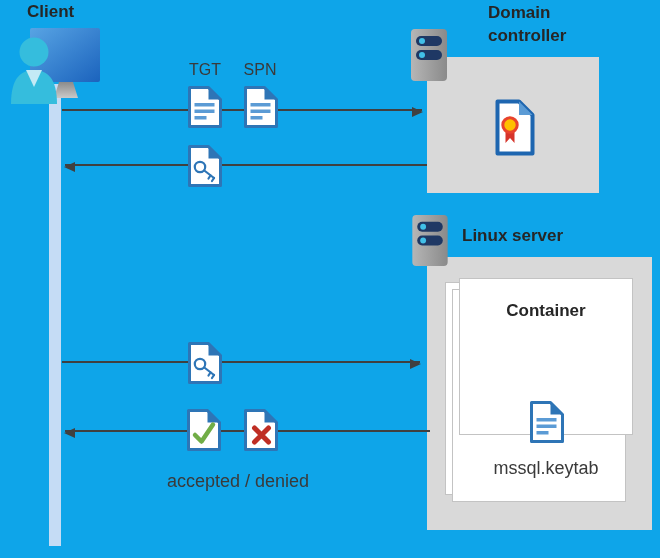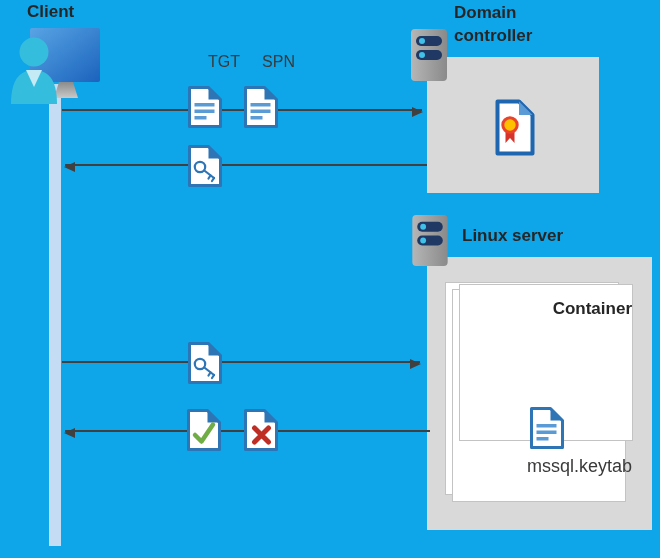--- a/index.html
+++ b/index.html
@@ -14,21 +14,21 @@
   .gray-box{background:#d9d9d9;}
   .timeline{background:#c5dcf5;z-index:0;}
   .arrow{height:0;border-top:2px solid #404040;z-index:1;}
   .arrow .head{position:absolute;top:-4px;width:0;height:0;
     border-top:5px solid transparent;border-bottom:5px solid transparent;}
   .arrow .head.right{right:-1px;border-left:11px solid #404040;}
   .arrow .head.left{left:-1px;border-right:11px solid #404040;}
   .doc{z-index:3;}
   .card{background:#fff;border:1px solid #c3c3c3;box-sizing:border-box;}
   .card-front{z-index:2;}
-  .center-text{text-align:right;width:100%;}
+  .center-text{text-align:center;width:100%;margin-top:8px;}
   svg{display:block;}
 </style>
 </head>
 <body>
 
 <div id="canvas">
 
   <div class="abs timeline" style="left:49px;top:84px;width:12px;height:462px;"></div>
 
   <div class="abs title" style="left:27px;top:0;">Client</div>
@@ -127,40 +127,41 @@
   </div>
 
   <div class="abs doc" style="left:243px;top:408px;">
     <svg width="36" height="44" viewBox="0 0 36 44">
       <path d="M2.5 2.5 H21.5 L33.5 14.5 V41.5 H2.5 Z" fill="#fff" stroke="#2e75b6" stroke-width="3" stroke-linejoin="round"></path>
       <path d="M21.5 2.5 L21.5 14.5 L33.5 14.5 Z" fill="#2e75b6"></path>
       <path d="M11.5 20 L25.5 34 M25.5 20 L11.5 34" fill="none" stroke="#bf2e24" stroke-width="5" stroke-linecap="round"></path>
     </svg>
   </div>
 
+  <div class="abs result-label center-text" style="left:130px;top:463px;width:216px;">accepted / denied</div>
 
   <div class="abs gray-box" style="left:427px;top:57px;width:172px;height:136px;"></div>
 
   <div class="abs" style="left:410px;top:28px;z-index:2;">
     <svg width="38" height="54" viewBox="0 0 38 54">
       <defs>
         <linearGradient id="gradSrvA" x1="0" y1="0" x2="1" y2="0">
           <stop offset="0" stop-color="#b6b6b6"></stop>
             <stop offset="1" stop-color="#8a8a8a"></stop>
         </linearGradient>
       </defs>
       <rect x="1" y="1" width="36" height="52" rx="4" fill="url(#gradSrvA)"></rect>
       <rect x="6" y="8" width="26" height="10" rx="5" fill="#1f3864"></rect>
       <circle cx="12" cy="13" r="3" fill="#41c0e8"></circle>
       <rect x="6" y="22" width="26" height="10" rx="5" fill="#1f3864"></rect>
       <circle cx="12" cy="27" r="3" fill="#41c0e8"></circle>
     </svg>
   </div>
 
-  <div class="abs title" style="left:454px;top:1px;width:140px;">Domain controller</div>
+  <div class="abs title" style="left:488px;top:1px;width:140px;">Domain controller</div>
 
   <div class="abs" style="left:495px;top:99px;z-index:2;">
     <svg width="40" height="57" viewBox="0 0 40 57">
       <path d="M2.5 2.5 H24 L37.5 16 V54.5 H2.5 Z" fill="#fff" stroke="#1e66b0" stroke-width="4" stroke-linejoin="round"></path>
       <path d="M24 2.5 L24 16 L37.5 16 Z" fill="#5b9bd5"></path>
       <path d="M10.5 31 L10.5 44 L15 39 L19.5 44 L19.5 31 Z" fill="#d6342a"></path>
       <circle cx="15" cy="26" r="7.2" fill="#ffc000" stroke="#e8432d" stroke-width="3"></circle>
     </svg>
   </div>
 
@@ -180,21 +181,21 @@
       <rect x="6" y="22" width="26" height="10" rx="5" fill="#1f3864"></rect>
       <circle cx="12" cy="27" r="3" fill="#41c0e8"></circle>
     </svg>
   </div>
 
   <div class="abs title" style="left:462px;top:224px;">Linux server</div>
 
   <div class="abs card" style="left:445px;top:282px;width:174px;height:213px;"></div>
   <div class="abs card" style="left:452px;top:289px;width:174px;height:213px;"></div>
 
-  <div class="abs card card-front" style="left:459px;top:284px;width:174px;height:157px;">
+  <div class="abs card card-front" style="left:459px;top:278px;width:174px;height:157px;">
 
     <div class="abs title center-text" style="left:0;top:12px;">Container</div>
 
 
     <div class="abs" style="left:69px;top:120px;">
       <svg width="36" height="46" viewBox="0 0 36 44">
         <path d="M2.5 2.5 H21.5 L33.5 14.5 V41.5 H2.5 Z" fill="#fff" stroke="#2e75b6" stroke-width="3" stroke-linejoin="round"></path>
         <path d="M21.5 2.5 L21.5 14.5 L33.5 14.5 Z" fill="#2e75b6"></path>
         <rect x="7.5" y="18" width="20" height="3.5" fill="#5b9bd5"></rect>
         <rect x="7.5" y="24.5" width="20" height="3.5" fill="#5b9bd5"></rect>

